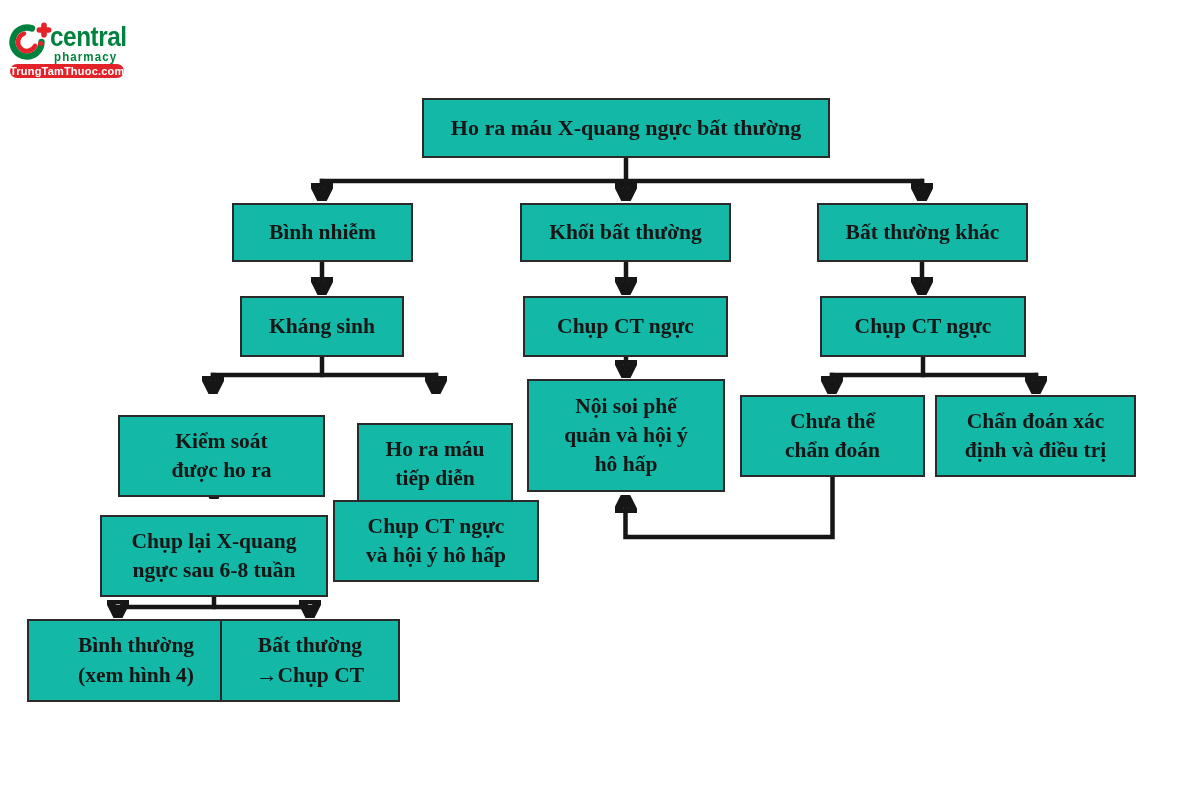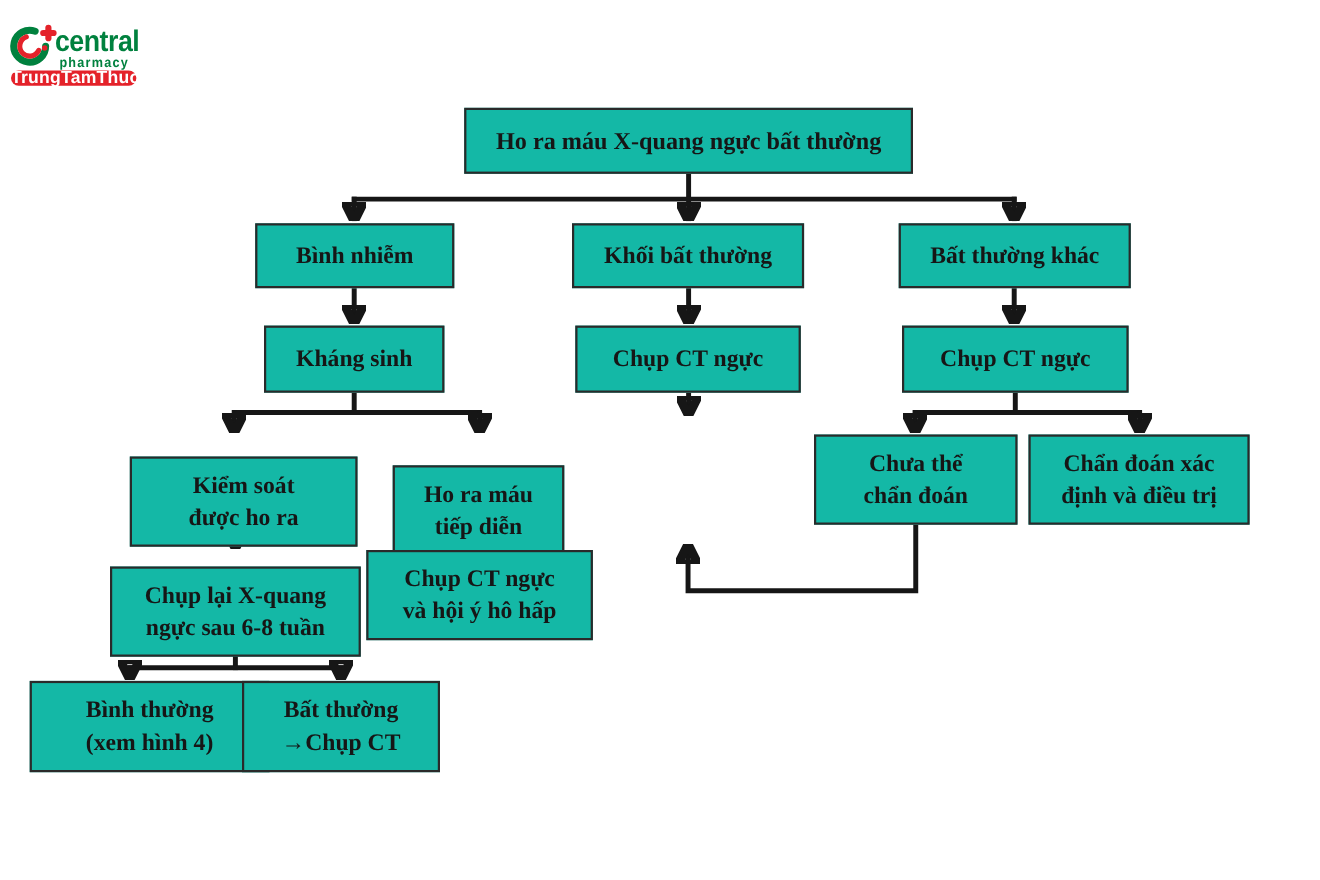--- a/index.html
+++ b/index.html
@@ -29,21 +29,21 @@
   .logo-sub{
     position:absolute;left:54px;top:51px;
     font-family:"Liberation Sans","DejaVu Sans",sans-serif;
     font-weight:700;font-size:12.5px;line-height:13px;color:var(--green);
     letter-spacing:1.2px;transform:scaleX(.92);transform-origin:left center;
   }
   .logo-badge{
     position:absolute;left:10px;top:64px;width:114px;height:14px;
     background:var(--red);border-radius:8px;color:#ffffff;
     font-family:"Liberation Sans","DejaVu Sans",sans-serif;
-    font-weight:700;font-size:16px;line-height:14px;text-align:center;
+    font-weight:700;font-size:11px;line-height:14px;text-align:center;
     letter-spacing:0.2px;
   }
 
   
   .node{
     position:absolute;background:#14b8a6;border:2.2px solid var(--border);
     display:flex;align-items:center;justify-content:center;text-align:center;
     font-weight:700;font-size:21.5px;line-height:1.36;color:#161616;
     white-space:pre-line;padding:2px 6px;z-index:2;
   }
@@ -128,20 +128,23 @@
   <div class="node" id="n-infiltrate">Bình nhiễm</div>
   <div class="node" id="n-mass">Khối bất thường</div>
   <div class="node" id="n-other">Bất thường khác</div>
   <div class="node" id="n-antibiotics">Kháng sinh</div>
   <div class="node" id="n-ct-mass">Chụp CT ngực</div>
   <div class="node" id="n-ct-other">Chụp CT ngực</div>
   <div class="node" id="n-controlled">Kiểm soát
 được ho ra</div>
   <div class="node" id="n-continuing">Ho ra máu
 tiếp diễn</div>
+  <div class="node" id="n-bronch">Nội soi phế
+quản và hội ý
+hô hấp</div>
   <div class="node" id="n-no-diag">Chưa thể
 chẩn đoán</div>
   <div class="node" id="n-confirmed">Chẩn đoán xác
 định và điều trị</div>
   <div class="node" id="n-repeat-xray">Chụp lại X-quang
 ngực sau 6-8 tuần</div>
   <div class="node" id="n-ct-consult">Chụp CT ngực
 và hội ý hô hấp</div>
   <div class="node" id="n-normal">Bình thường
 (xem hình 4)</div>

